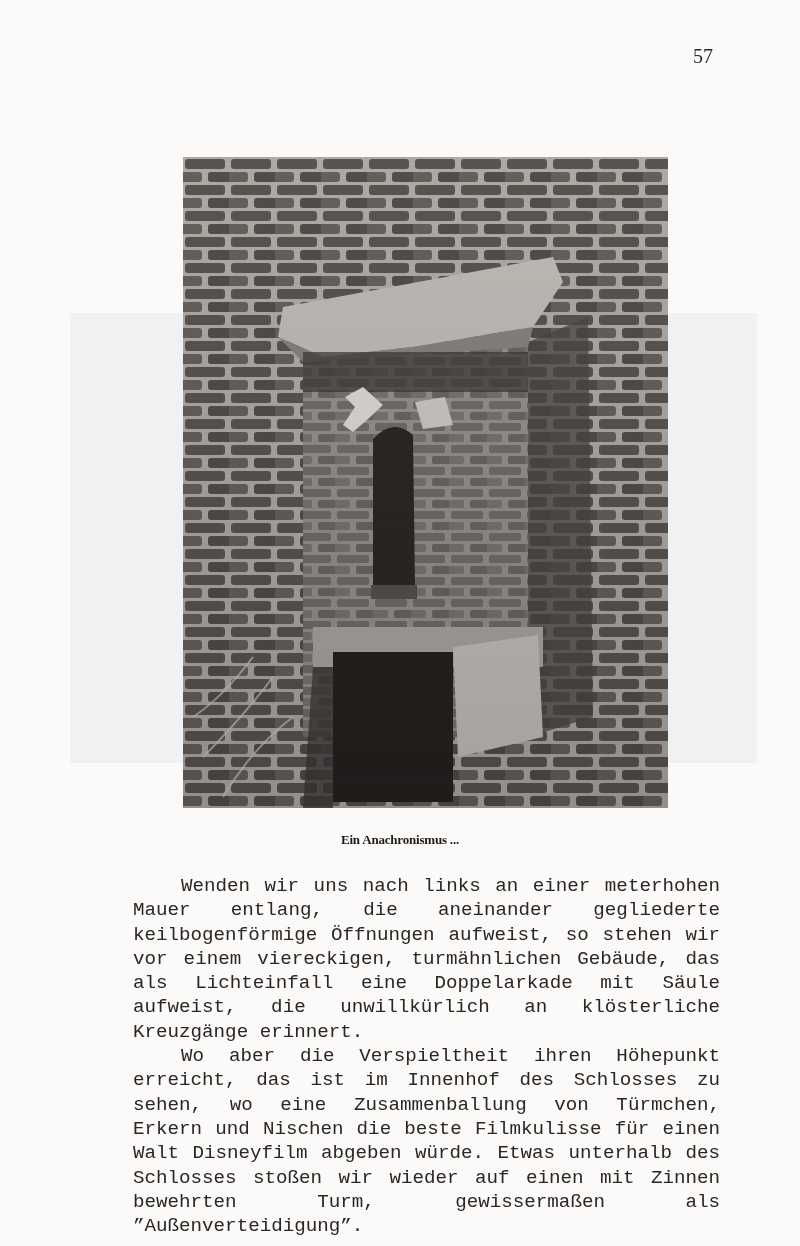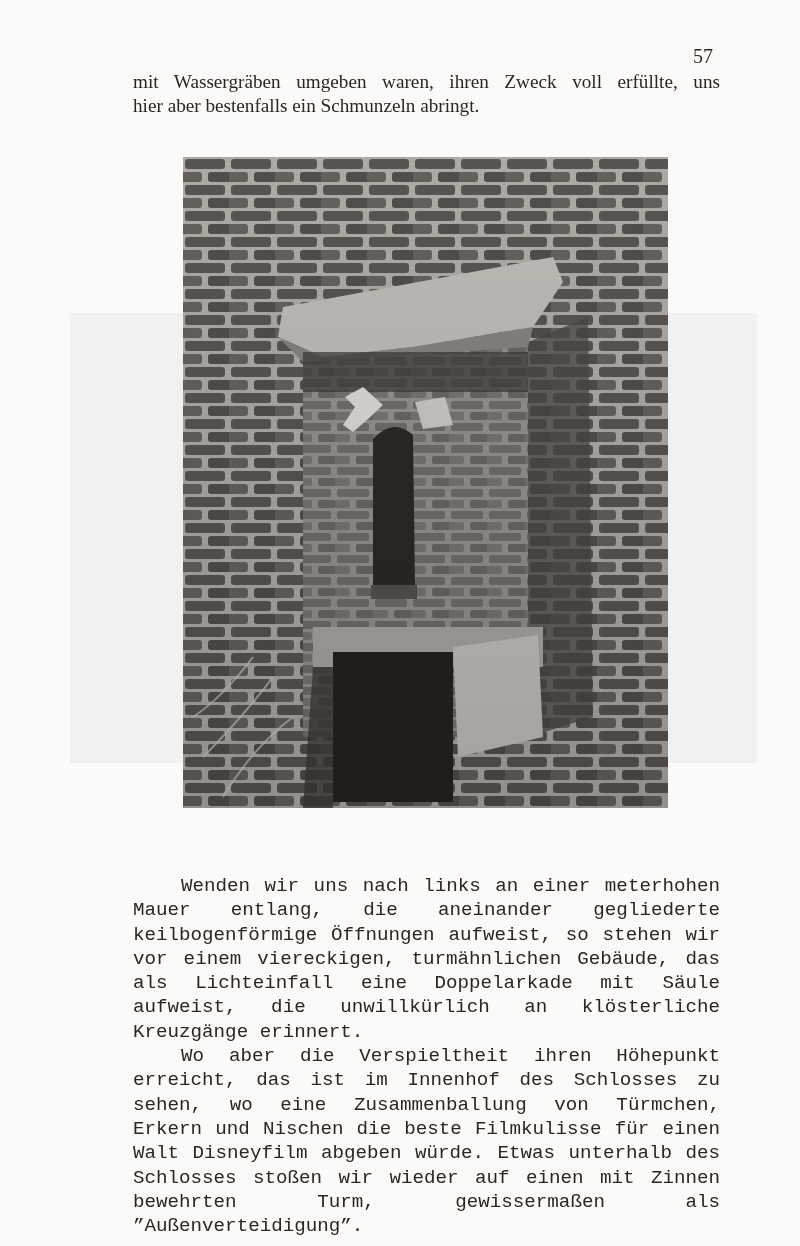--- a/index.html
+++ b/index.html
@@ -88,24 +88,20 @@
   </style>
 </head>
 <body>
 
 <div class="page">
 
   <div class="ghost-rect"></div>
 
   <div class="page-number">57</div>
 
-  <div class="text-block" id="para-top">
-    <p style="text-align: justify; text-align-last: justify;">mit Wassergräben umgeben waren, ihren Zweck voll erfüllte, uns</p>
-    <p style="text-align: left;">hier aber bestenfalls ein Schmunzeln abringt.</p>
-  </div>
 
   <div class="photo">
     <svg width="485" height="651" viewBox="0 0 485 651" xmlns="http://www.w3.org/2000/svg">
       <defs>
         <pattern id="bricks" width="46" height="26" patternUnits="userSpaceOnUse">
           <rect width="46" height="26" fill="#b8b2ad"></rect>
           <rect x="2" y="2" width="40" height="10" rx="3" fill="#5e5855"></rect>
           <rect x="-21" y="15" width="40" height="10" rx="3" fill="#6b6561"></rect>
           <rect x="25" y="15" width="40" height="10" rx="3" fill="#57514e"></rect>
         </pattern>
@@ -142,19 +138,20 @@
       <rect x="130" y="470" width="230" height="40" fill="#b4aea9"></rect>
       <rect x="150" y="495" width="120" height="150" fill="#272321"></rect>
       <polygon points="270,490 355,478 360,580 275,600" fill="#cfc9c4"></polygon>
       <polygon points="130,510 150,510 150,651 120,651" fill="#403b39" opacity="0.8"></polygon>
 
       <path d="M20 600 Q 60 560 90 520 M40 640 Q 70 590 110 560 M10 560 Q 40 540 70 500" stroke="#d6d0cb" stroke-width="2" fill="none" opacity="0.7"></path>
       <rect width="485" height="651" fill="url(#shade)"></rect>
     </svg>
   </div>
 
+  <div class="caption">Ein Anachronismus ...</div>
 
   <div class="text-block" id="para-main">
     <p class="indent" style="text-align-last: left;">Wenden wir uns nach links an einer meterhohen Mauer entlang, die aneinander gegliederte keilbogenförmige Öffnungen aufweist, so stehen wir vor einem viereckigen, turmähnlichen Gebäude, das als Lichteinfall eine Doppelarkade mit Säule aufweist, die unwillkürlich an klösterliche Kreuzgänge erinnert.</p>
     <p class="indent" style="text-align-last: left;">Wo aber die Verspieltheit ihren Höhepunkt erreicht, das ist im Innenhof des Schlosses zu sehen, wo eine Zusammenballung von Türmchen, Erkern und Nischen die beste Filmkulisse für einen Walt Disneyfilm abgeben würde. Etwas unterhalb des Schlosses stoßen wir wieder auf einen mit Zinnen bewehrten Turm, gewissermaßen als ”Außenverteidigung”.</p>
   </div>
 
 </div>
 
 </body></html>

